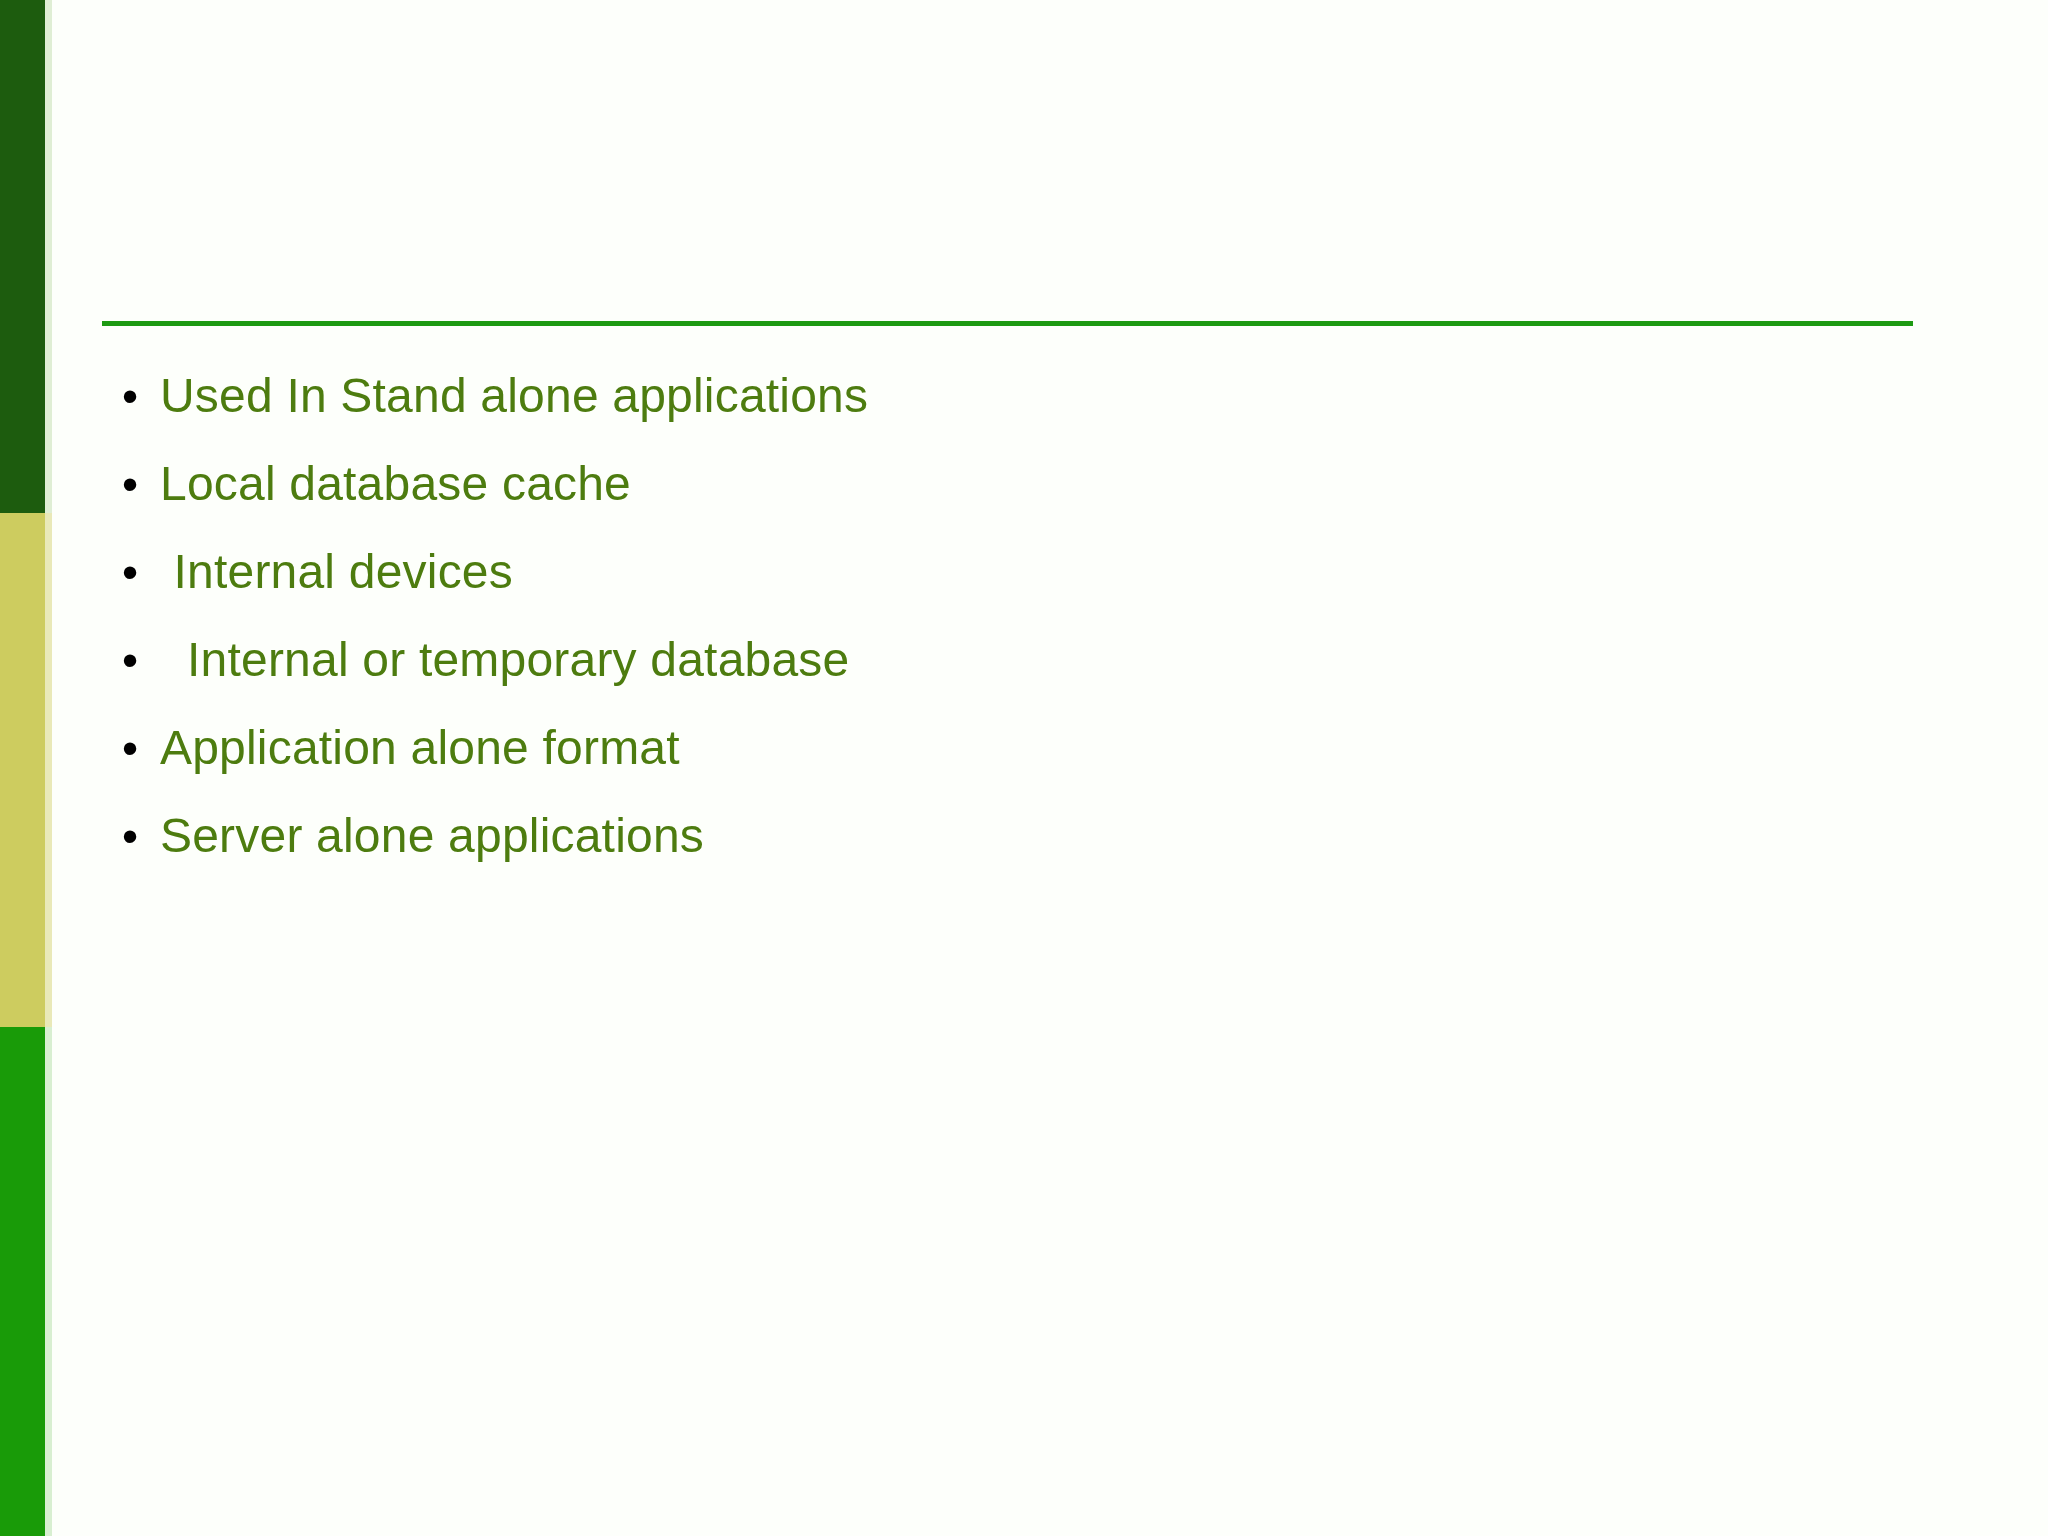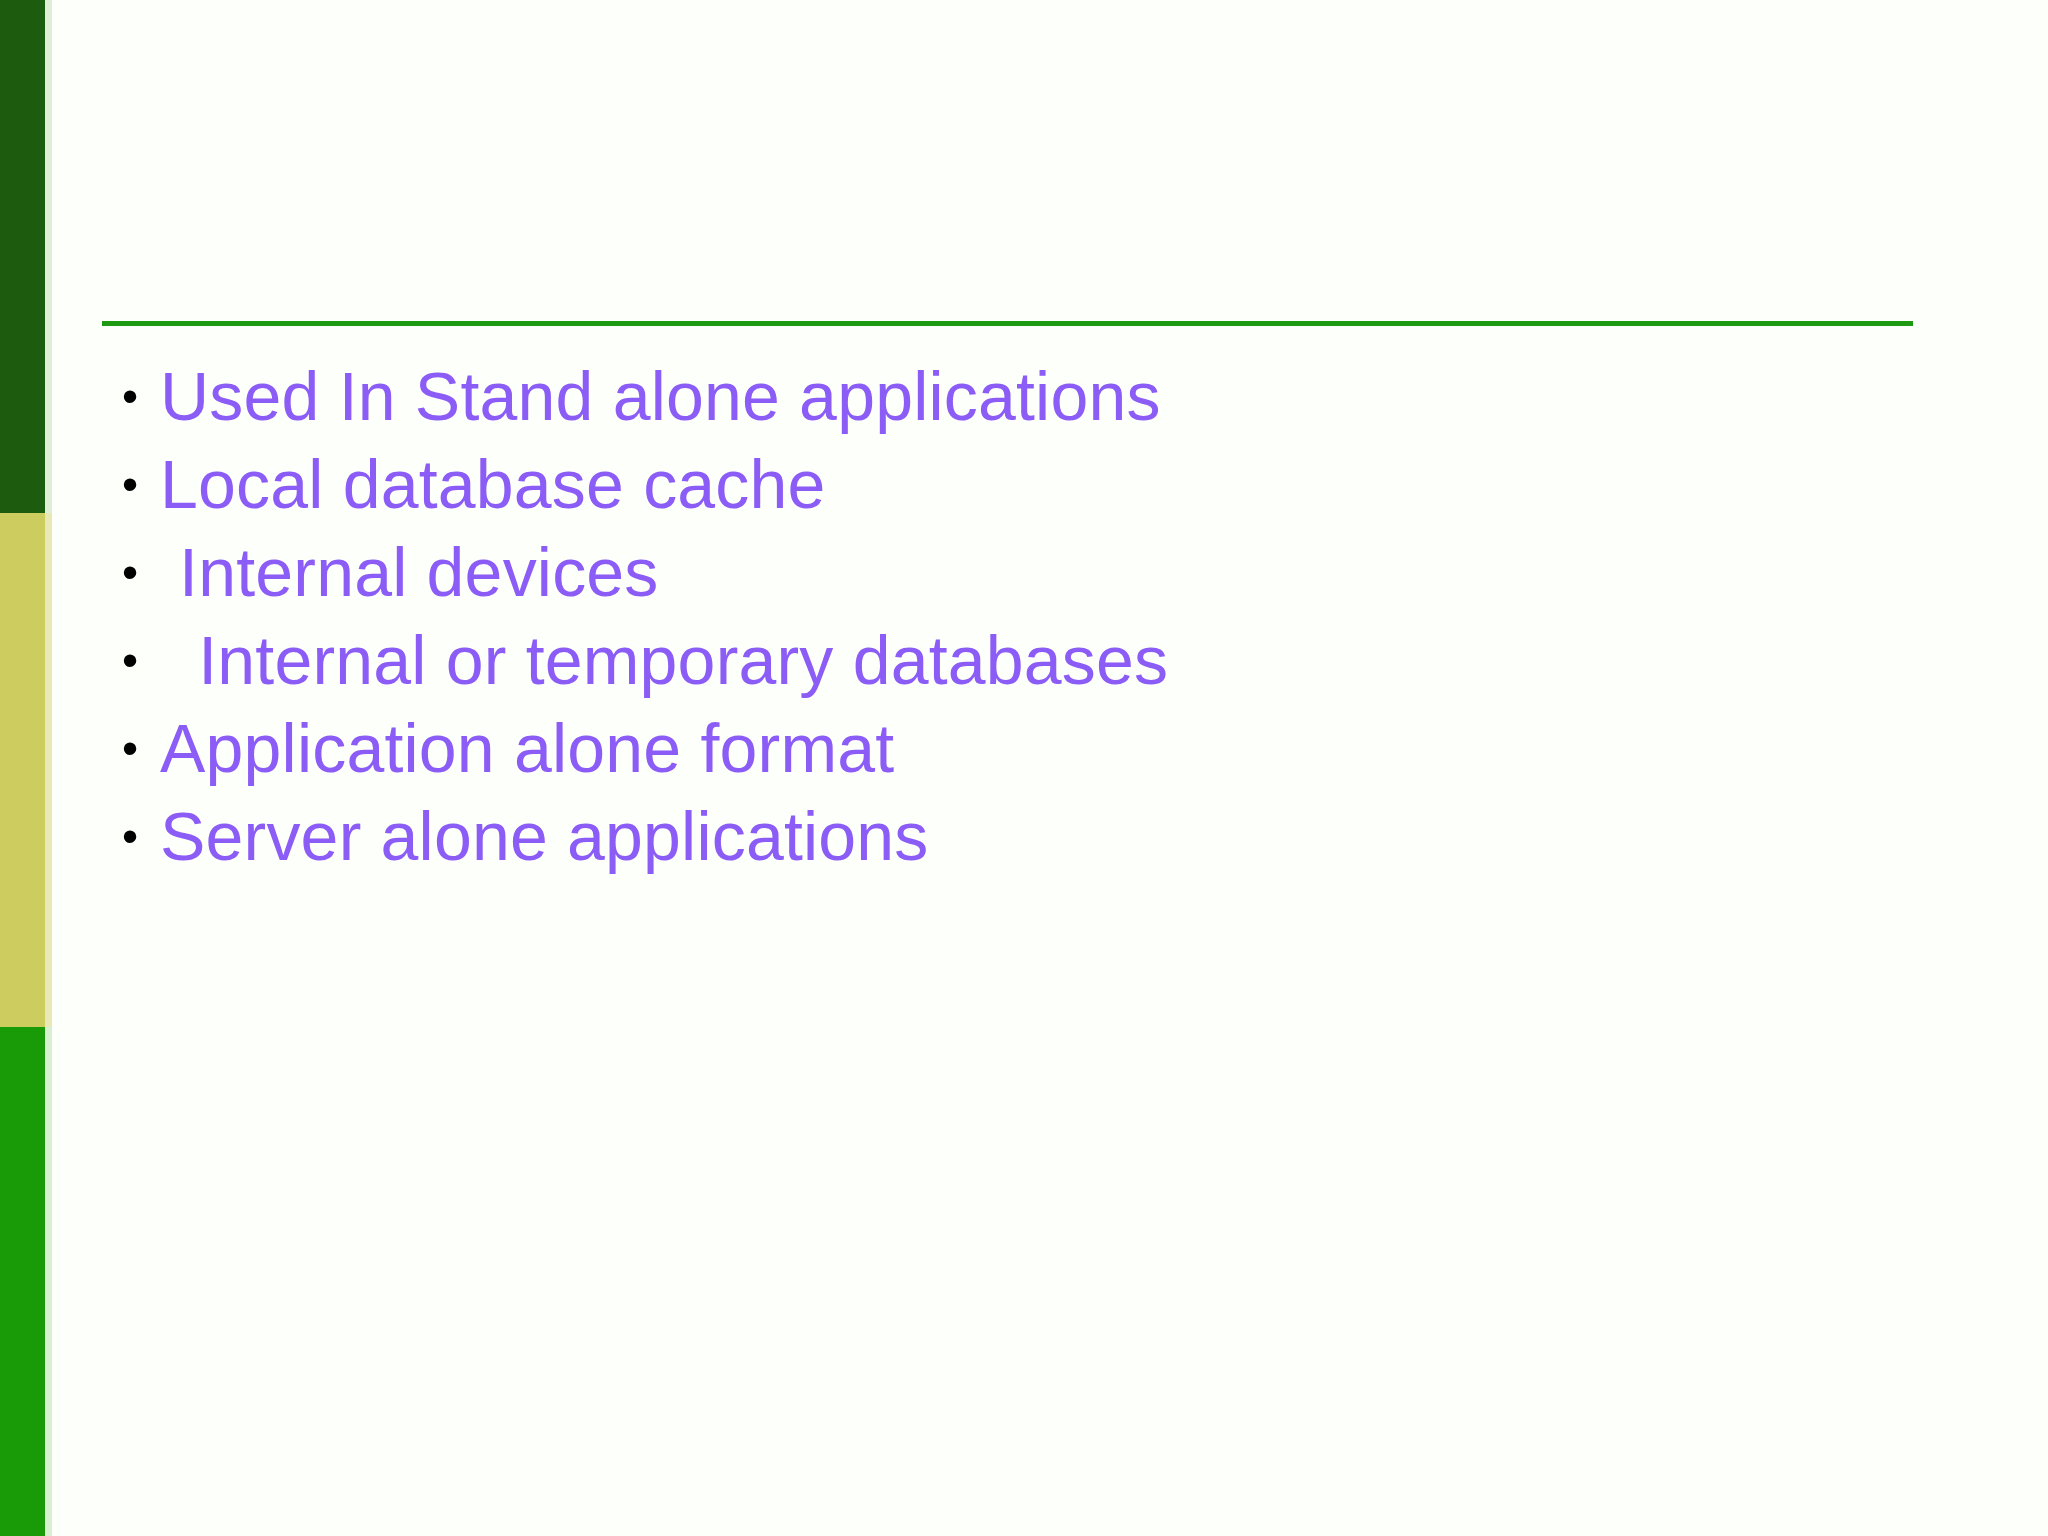--- a/index.html
+++ b/index.html
@@ -81,25 +81,25 @@
     flex: 0 0 auto;
     width: 58px;
     text-align: left;
     padding-left: 20px;
     font-size: 46px;
     line-height: 88px;
     box-sizing: border-box;
   }
   .bullet-text {
     flex: 1 1 auto;
-    font-size: 68px;
+    font-size: 48px;
     line-height: 88px;
     letter-spacing: 0.2px;
     white-space: pre;
-    color: #8b5cf6;
+    color: #4d7c0f;
   }
 </style>
 </head>
 <body>
 
 <div id="slide" style="background: rgb(253, 255, 251);">
 
   <div class="stripe" id="stripe-dark" style="background: rgb(29, 92, 14);"></div>
   <div class="stripe-edge" id="stripe-dark-edge" style="background: rgb(223, 238, 212);"></div>
 
@@ -125,21 +125,21 @@
       <span class="bullet-text">Local database cache</span>
     </li>
 
     <li class="bullet-row" style="color: rgb(0, 0, 0);">
       <span class="bullet-mark">•</span>
       <span class="bullet-text"> Internal devices</span>
     </li>
 
     <li class="bullet-row" style="color: rgb(0, 0, 0);">
       <span class="bullet-mark">•</span>
-      <span class="bullet-text">  Internal or temporary databases</span>
+      <span class="bullet-text">  Internal or temporary database</span>
     </li>
 
     <li class="bullet-row" style="color: rgb(0, 0, 0);">
       <span class="bullet-mark">•</span>
       <span class="bullet-text">Application alone format</span>
     </li>
 
     <li class="bullet-row" style="color: rgb(0, 0, 0);">
       <span class="bullet-mark">•</span>
       <span class="bullet-text">Server alone applications</span>

